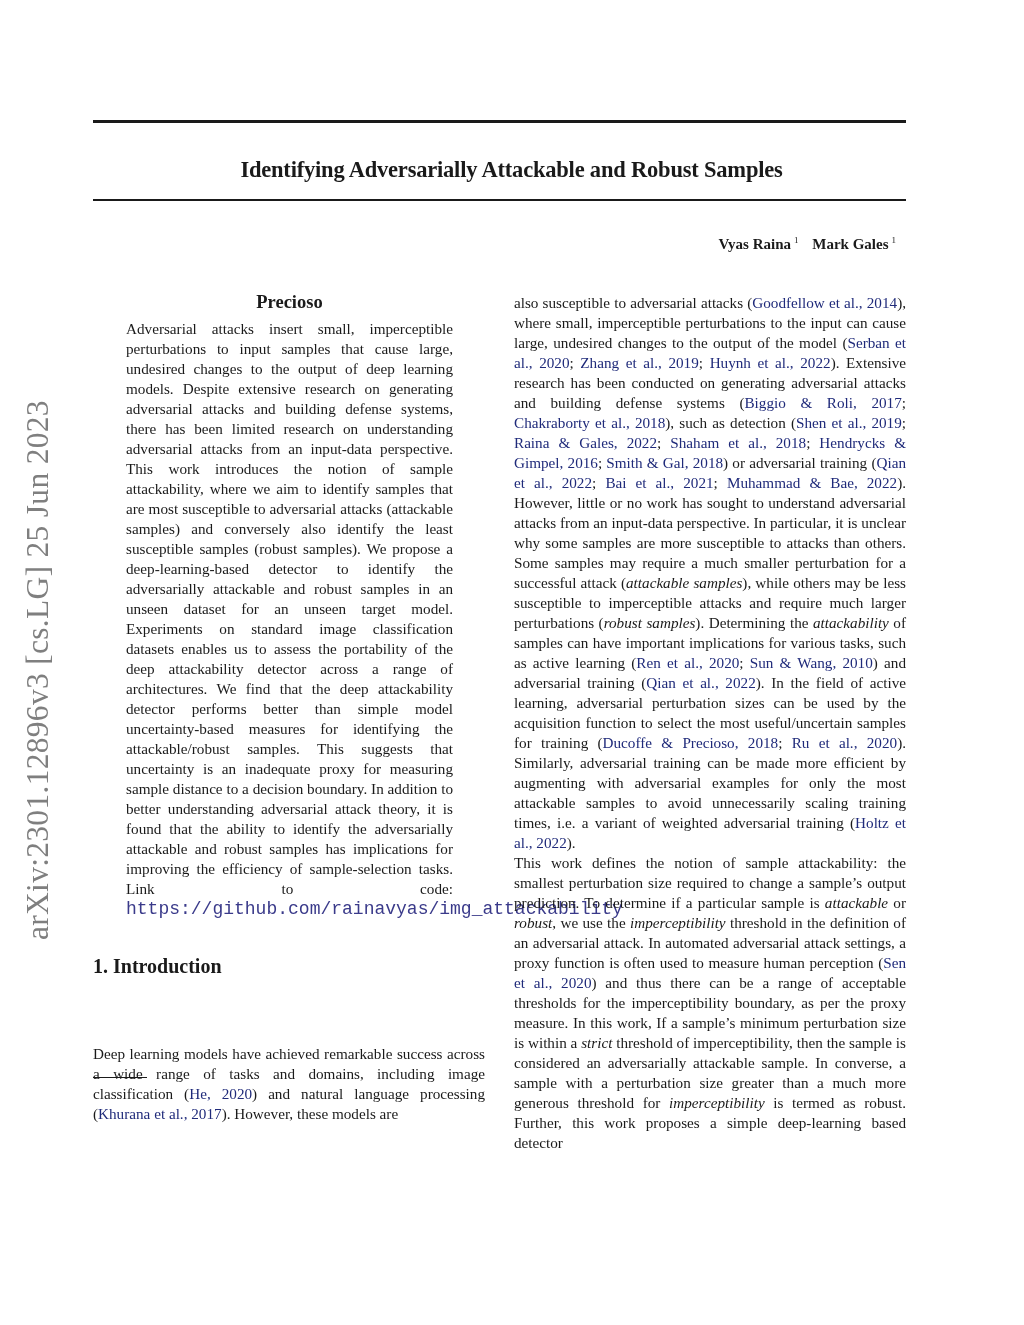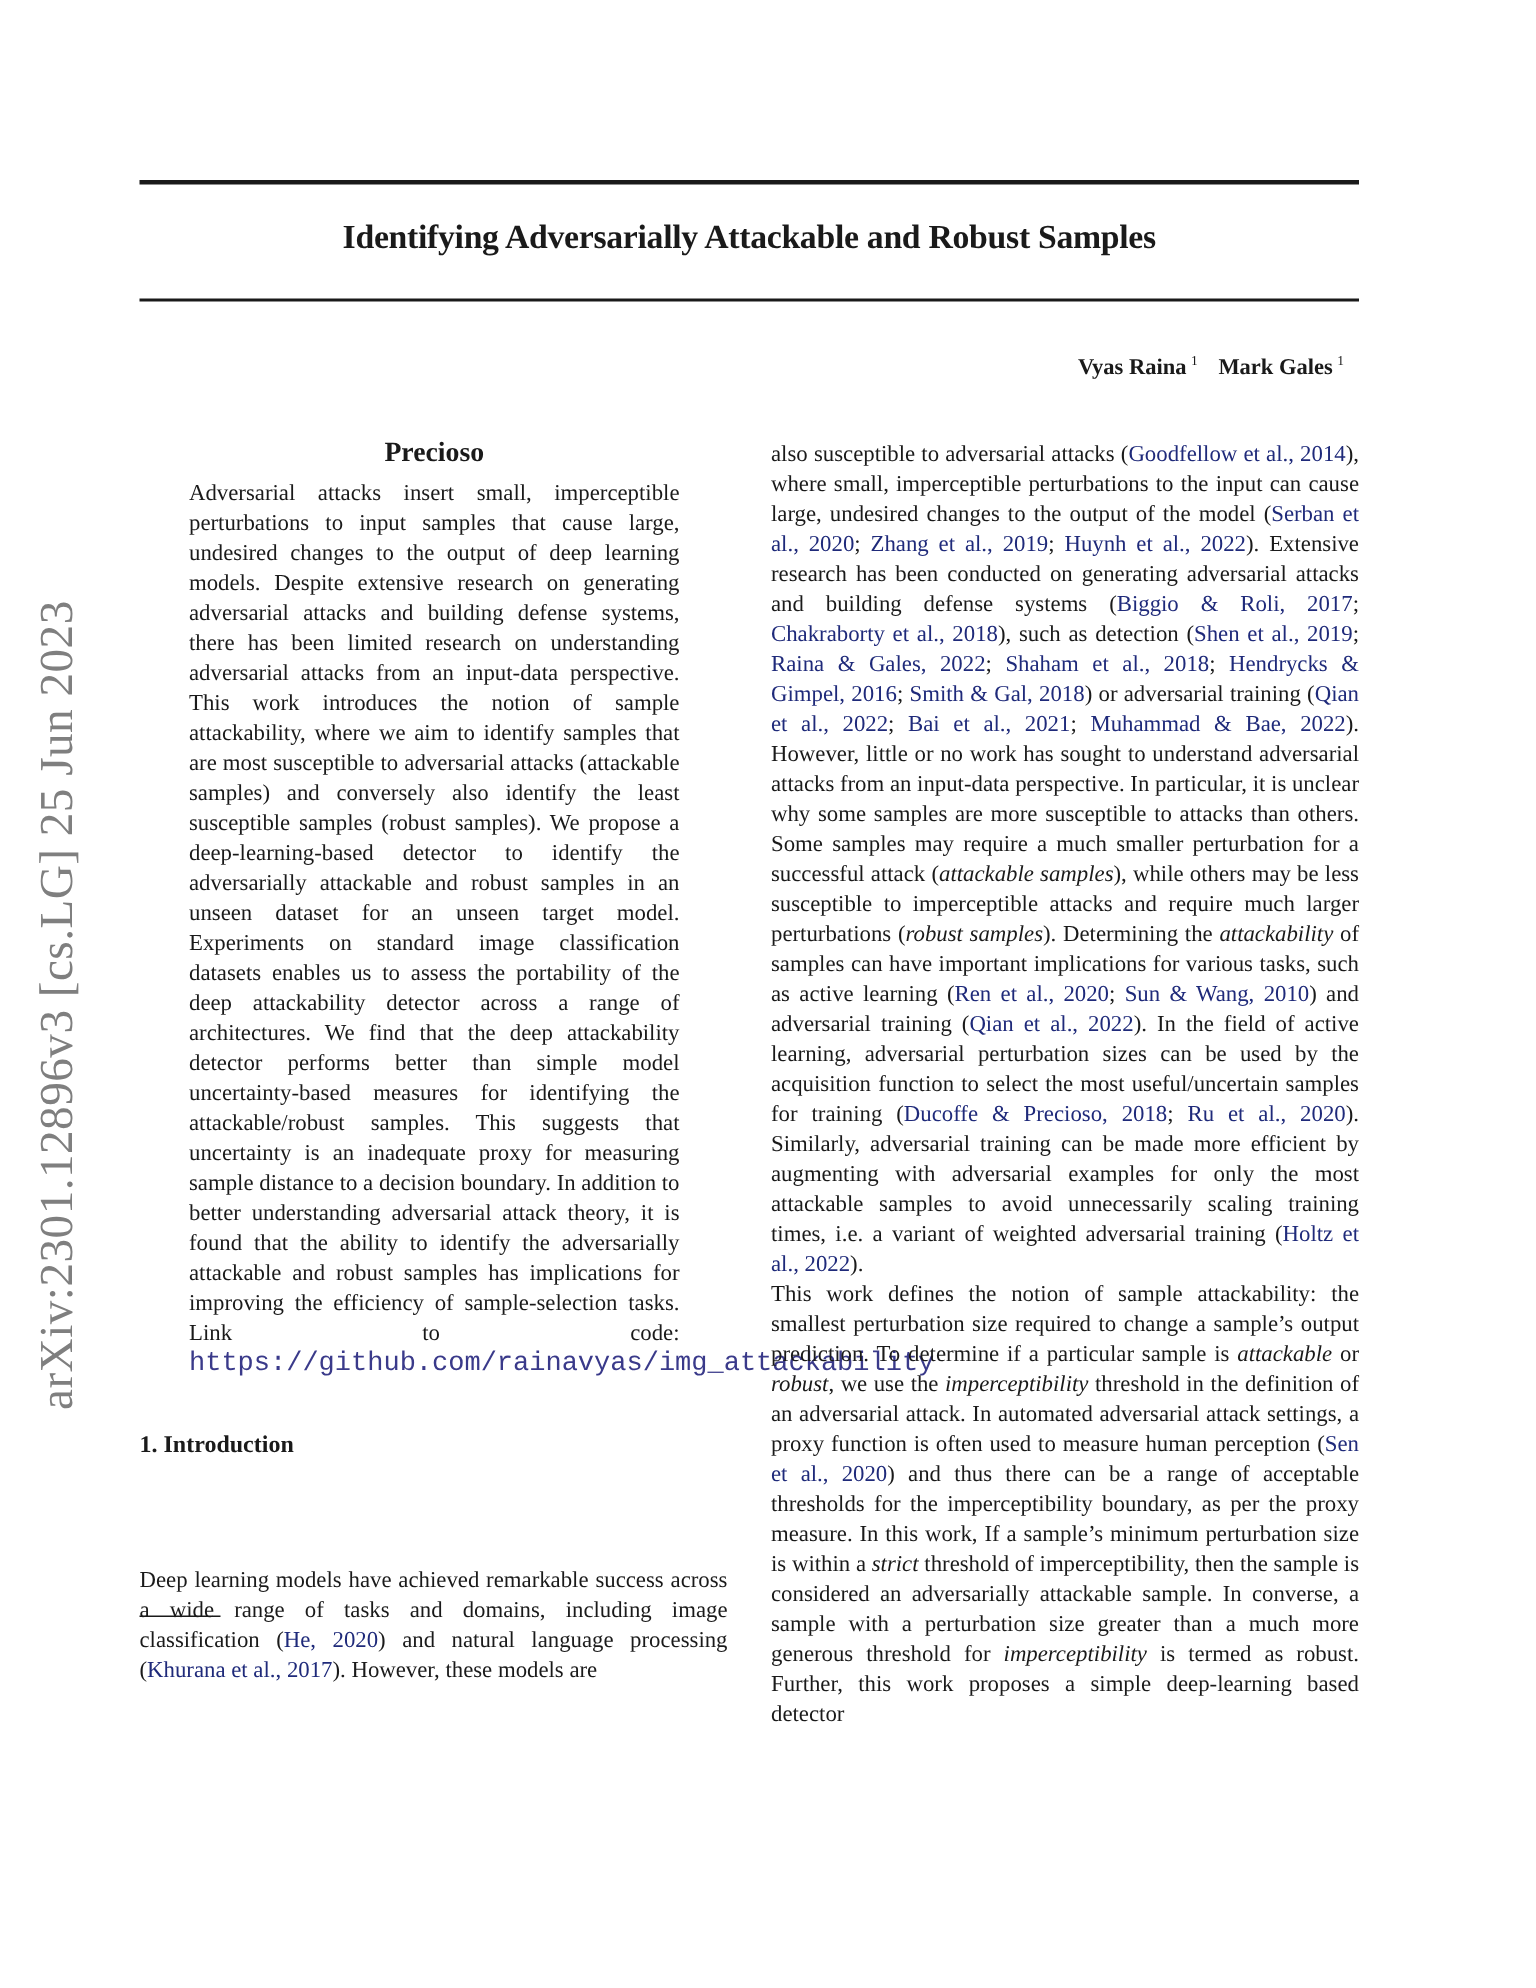--- a/index.html
+++ b/index.html
@@ -13,40 +13,40 @@
   .authors { position: absolute; top: 235px; left: 93px; width: 813px; text-align: right;
              font-size: 15px; font-weight: bold; }
   .authors sup { font-size: 9px; font-weight: normal; vertical-align: 6px; margin-left: 3px; margin-right: 10px; }
   .arxiv { position: absolute; left: 20px; top: 940px; transform-origin: 0 0; transform: rotate(-90deg);
            font-size: 31.5px; color: #7f7f7f; white-space: nowrap; letter-spacing: 0.3px; }
   .col { position: absolute; font-size: 15.2px; line-height: 20px; text-align: justify; hyphens: manual; }
   .col p { margin: 0; }
   .abs-head { position: absolute; top: 292px; left: 126px; width: 327px; text-align: center;
               font-size: 18.5px; font-weight: bold; }
   .abstract { top: 319px; left: 126px; width: 327px; }
-  .intro-head { position: absolute; top: 955px; left: 93px; font-size: 16px; font-weight: bold; }
+  .intro-head { position: absolute; top: 955px; left: 93px; font-size: 20px; font-weight: bold; }
   .intro { top: 1044px; left: 93px; width: 392px; }
   .right { top: 293px; left: 514px; width: 392px; }
   .right p + p { margin-top: 0; }
   .cite { color: #1f2a7a; }
   .mono { font-family: "Liberation Mono", "DejaVu Sans Mono", monospace; color: #3a3a8a; font-size: 18px; }
   .fn-rule { position: absolute; top: 1077px; left: 93px; width: 54px; height: 1px; background: #1a1a1a; }
   .footnote { position: absolute; top: 1082px; left: 93px; width: 392px; font-size: 13.3px; line-height: 18px; text-align: justify; }
   .footnote p { margin: 0; }
   .footnote p + p { margin-top: 10px; }
   .footnote .ind { padding-left: 18px; }
   .footnote sup { font-size: 8px; vertical-align: 5px; }
   .footnote .venue-sup { font-size: 9px; font-style: italic; vertical-align: 5px; }
   i { font-style: italic; }
 </style>
 </head>
 <body>
 
 <div class="rule top"></div>
-<h1 class="title" style="margin:0">Identifying Adversarially Attackable and Robust Samples</h1>
+<h1 class="title" style="margin:12px">Identifying Adversarially Attackable and Robust Samples</h1>
 <div class="rule bottom"></div>
 
 <div class="authors">
   <span>Vyas Raina</span><sup>1</sup>
   <span>Mark Gales</span><sup>1</sup>
 </div>
 
 <div class="arxiv">arXiv:2301.12896v3  [cs.LG]  25 Jun 2023</div>
 
 <div class="abs-head">Precioso</div>

